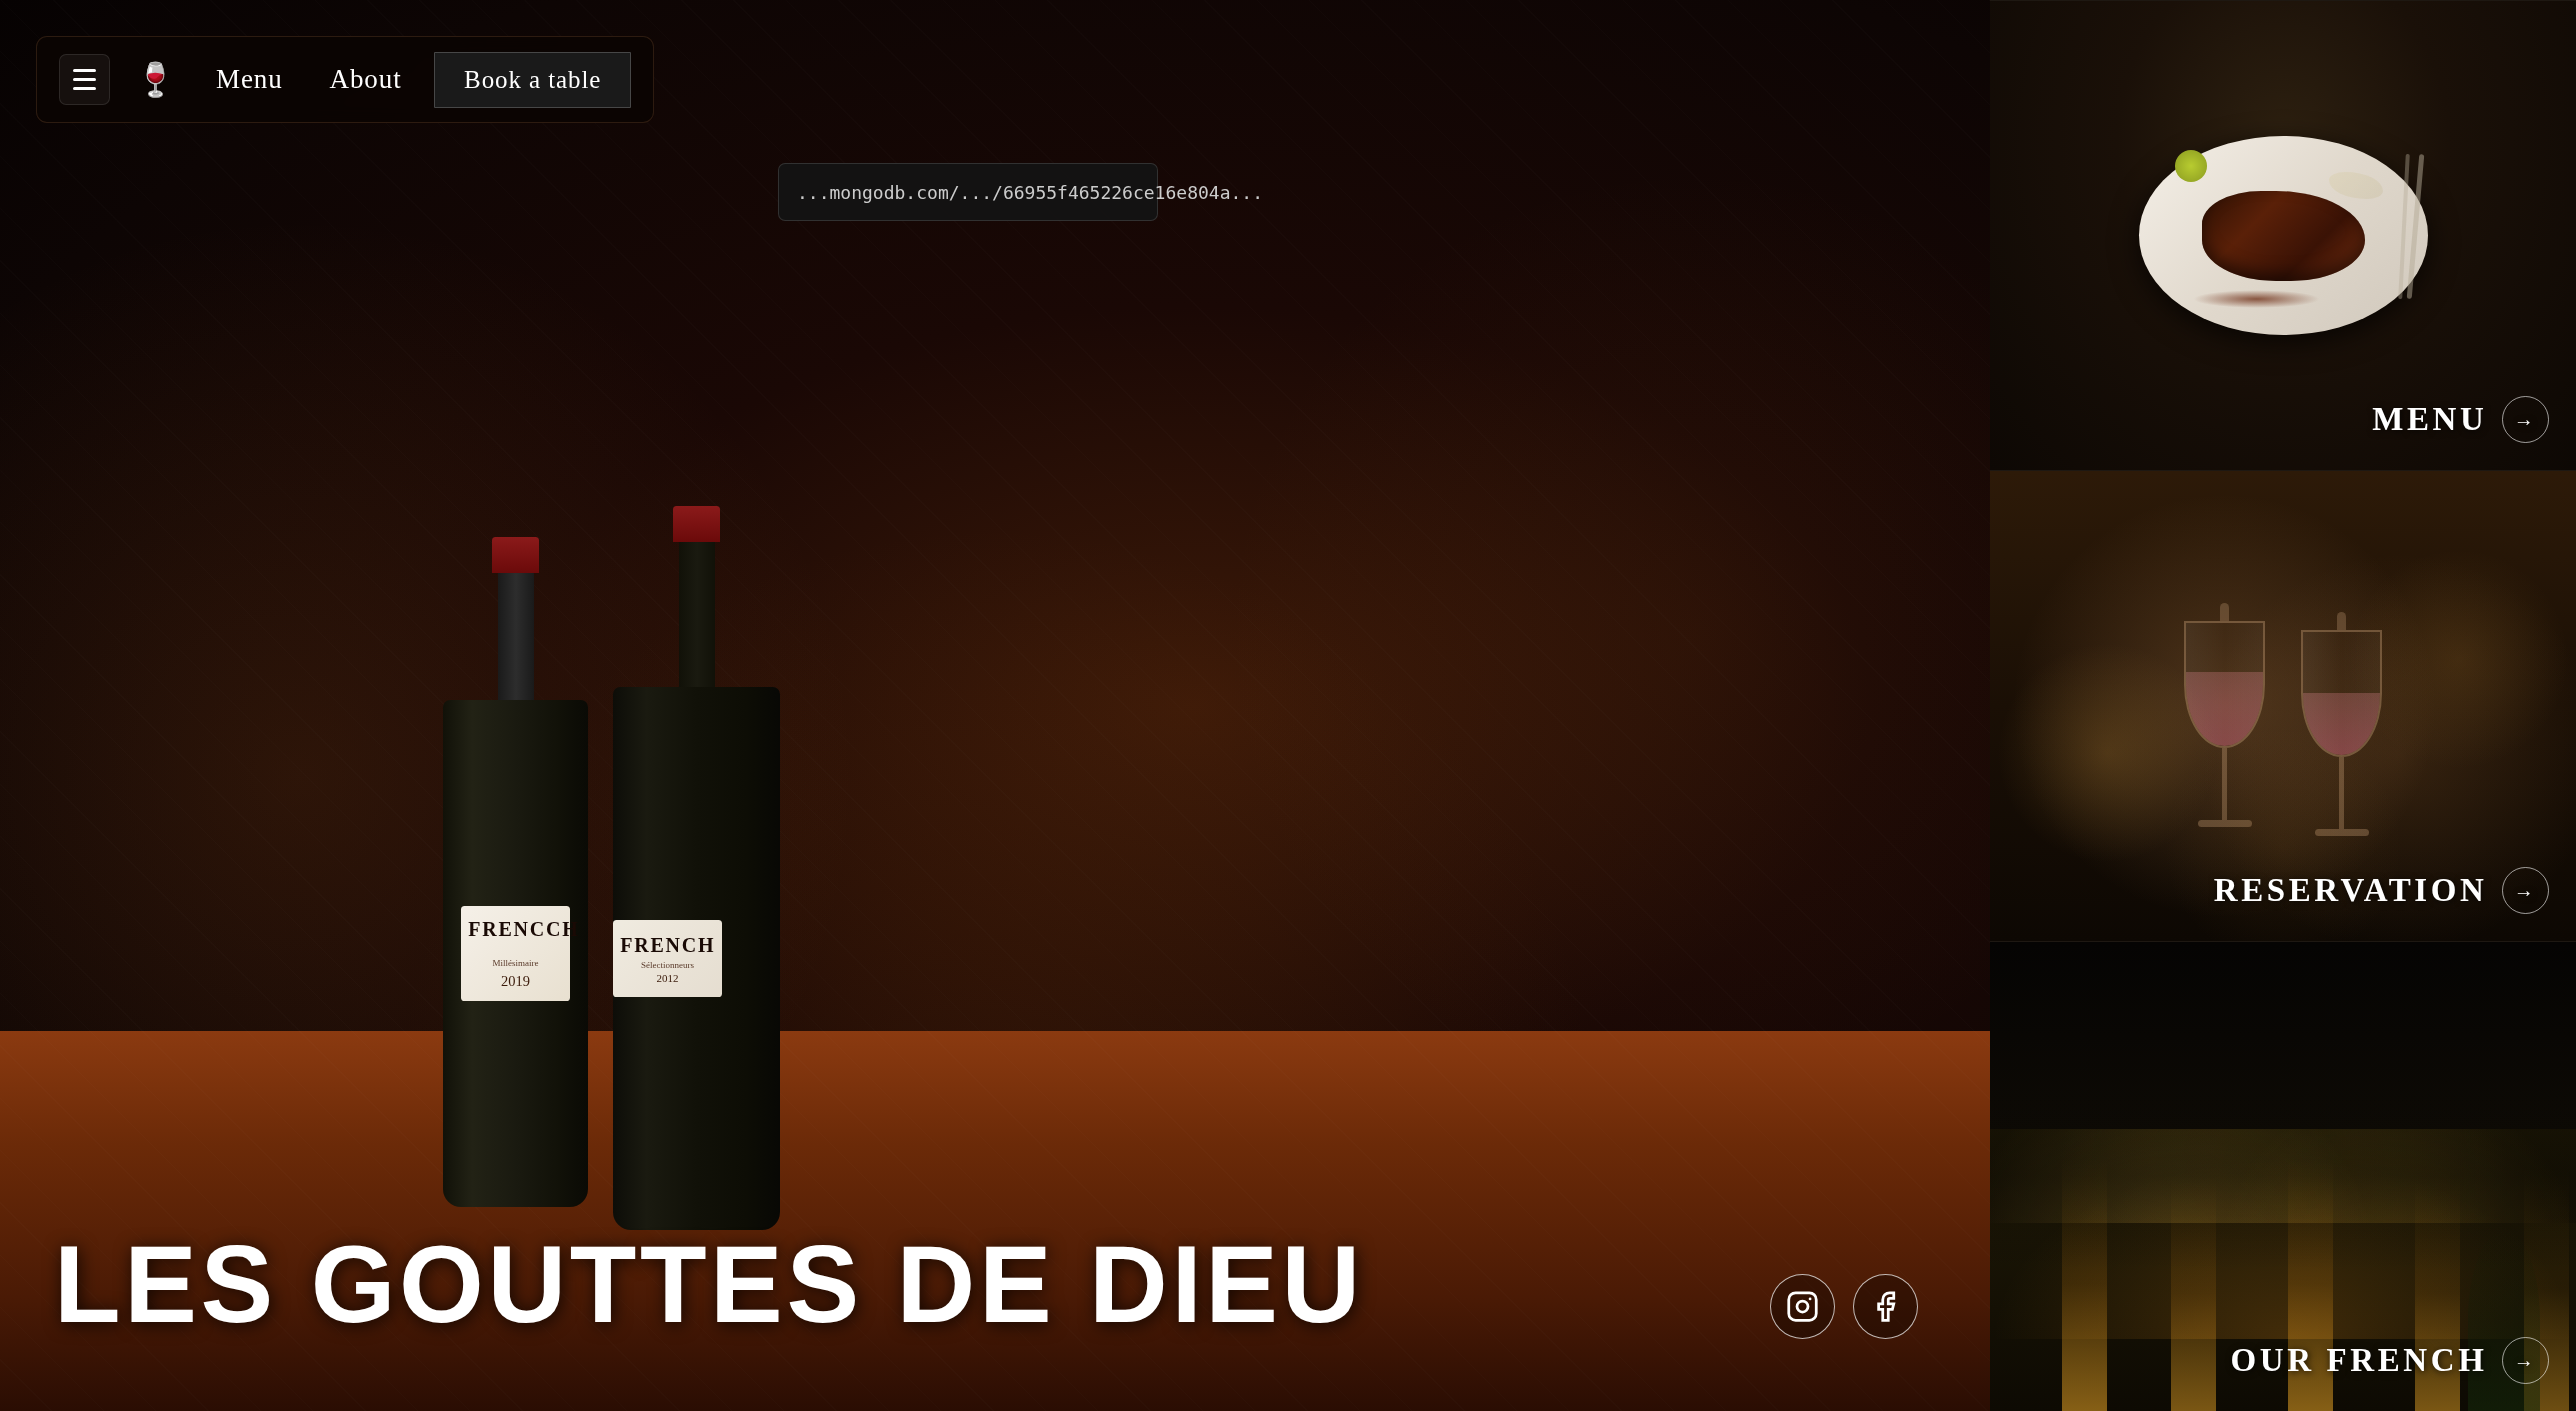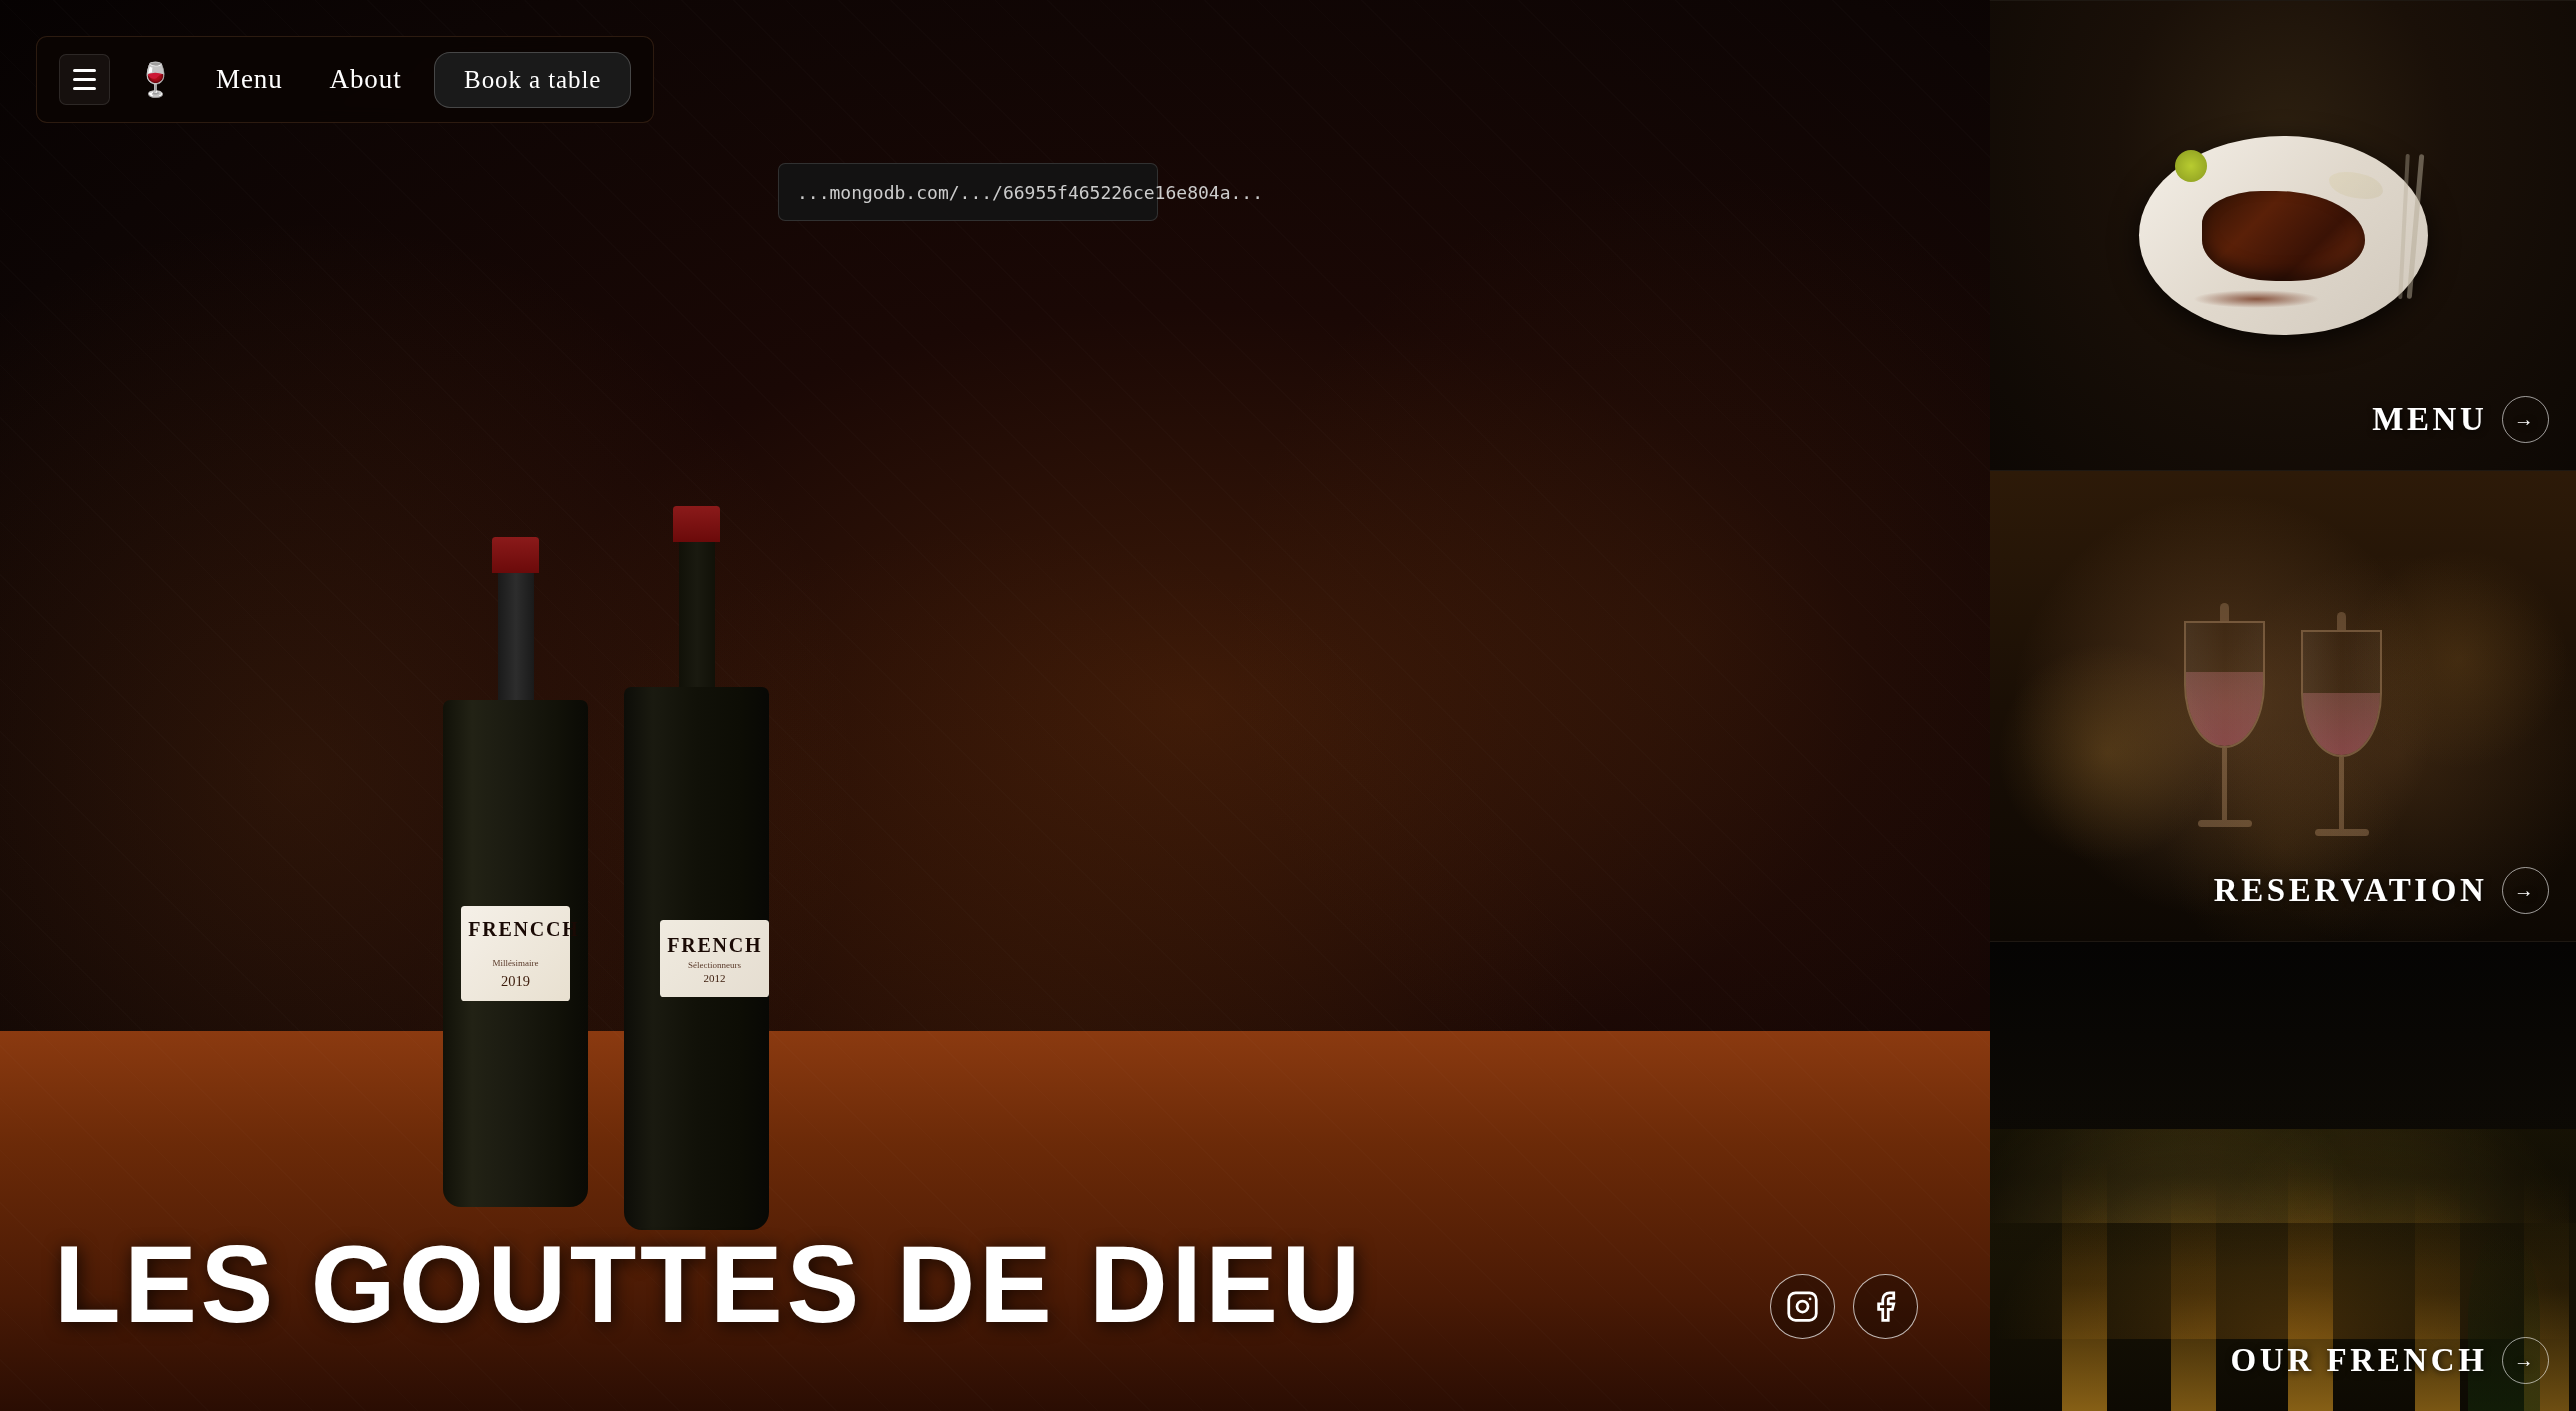--- a/index.html
+++ b/index.html
@@ -114,28 +114,28 @@
       flex-direction: column;
       align-items: center;
     }
     .bottle-cap-right {
       width: 47px;
       height: 36px;
       background: linear-gradient(to bottom, #8B1a1a, #6B0a0a);
       border-radius: 3.6px 3.6px 0 0;
     }
     .bottle-body-right {
-      width: 145px;
+      width: 167px;
       height: 543px;
       background: linear-gradient(to right, #0d0d08 0%, #1a1a10 20%, #111108 50%, #0d0d05 80%, #080805 100%);
       border-radius: 7.2px 7.2px 18px 18px;
       position: relative;
       display: flex;
       flex-direction: column;
-      align-items: flex-end;
+      align-items: flex-start;
       justify-content: center;
     }
     .bottle-label-right {
       width: 109px;
       background: linear-gradient(135deg, #f0ebe0, #e5ddd0);
       border-radius: 3.6px;
       padding: 12.7px 7.2px;
       text-align: center;
       color: #1a0a05;
     }
@@ -206,21 +206,21 @@
       font-weight: 400;
       letter-spacing: 0.9px;
       padding: 7.2px 14.5px;
       cursor: pointer;
     }
 
     .book-btn {
       background: #1a1a1a;
       color: #fff;
       border: 0.9px solid rgba(255,255,255,0.2);
-      border-radius: 16px;
+      border-radius: 1px;
       padding: 13px 29px;
       font-size: 25px;
       cursor: pointer;
       letter-spacing: 0.9px;
       font-family: 'Georgia', serif;
     }
 
     
     .tooltip {
       position: absolute;

